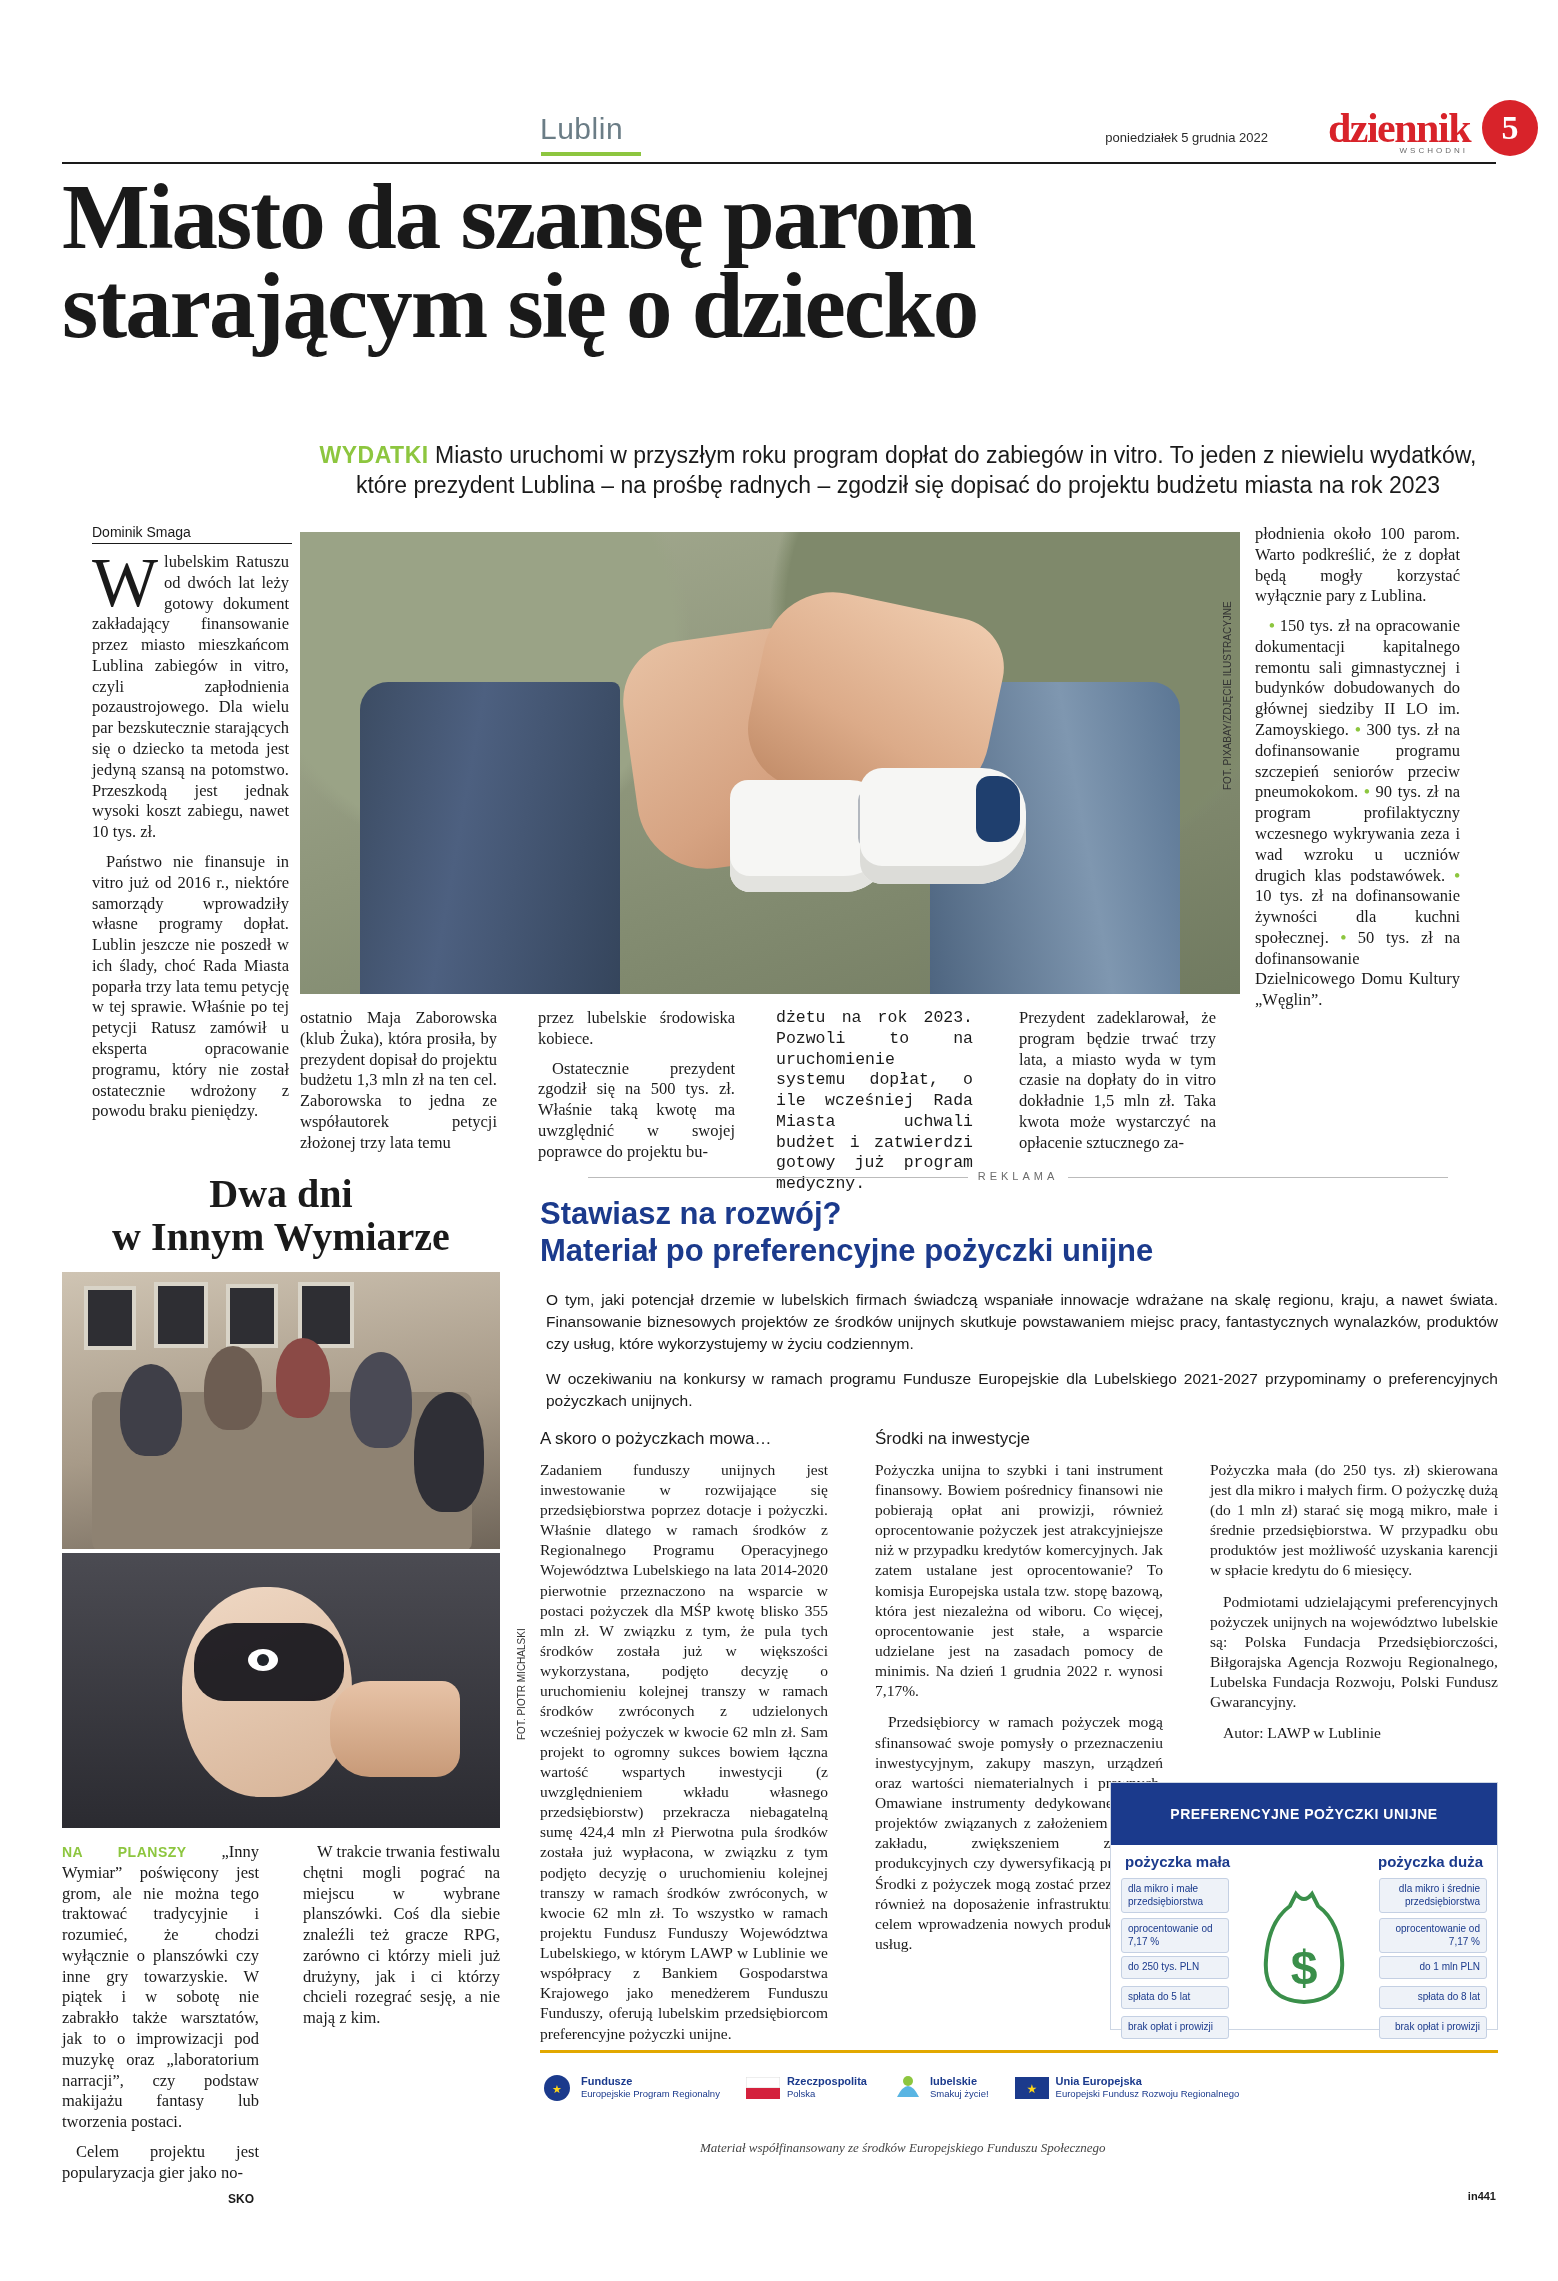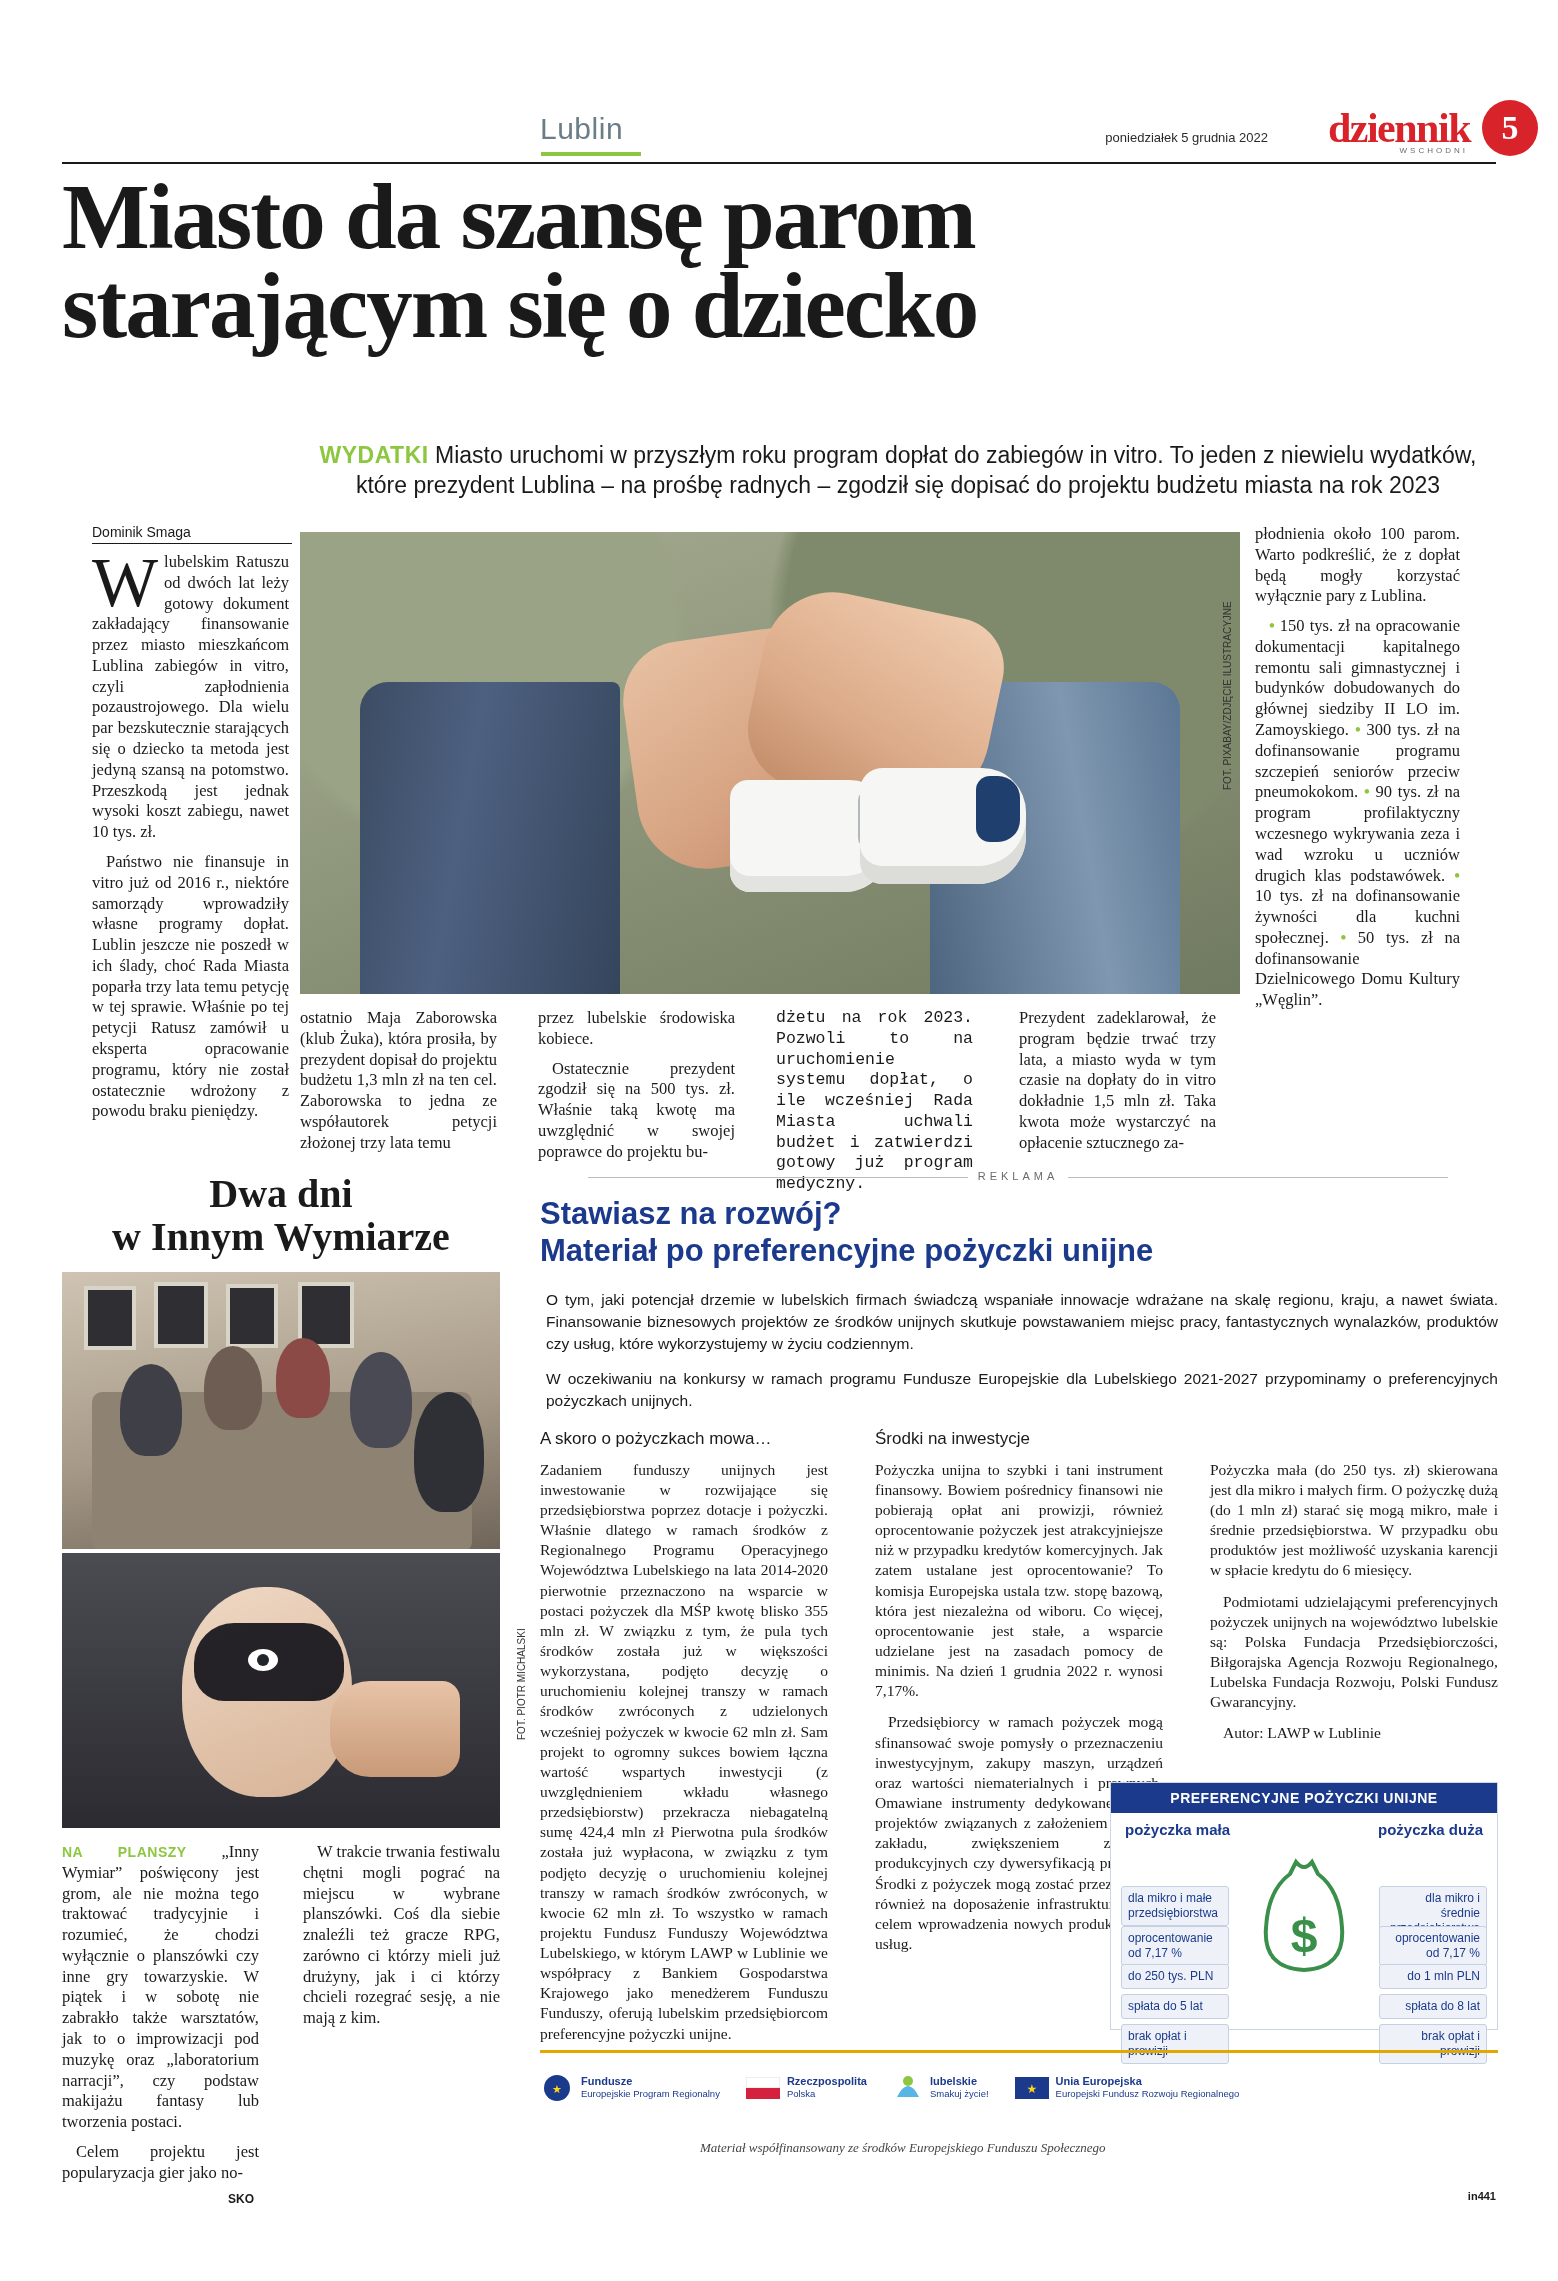--- a/index.html
+++ b/index.html
@@ -196,34 +196,34 @@
   .ad-author { font-family:"Liberation Serif", serif; }
 
   
   .ad-box {
     position:absolute; left:1110px; top:1782px; width:388px; height:248px;
     background:#ffffff; border:1px solid #cdd6e4;
   }
   .ad-box-h {
     background:#1b3a8c; color:#fff; text-align:center;
     font-family:"Liberation Sans", sans-serif; font-weight:bold;
-    font-size:14px; letter-spacing:0.5px; padding:7px 0;
+    font-size:14px; letter-spacing:0.5px; padding:23px 0;
   }
   .ad-box-sub {
     display:flex; font-family:"Liberation Sans", sans-serif;
     font-weight:bold; font-size:15px; color:#1b3a8c; padding:8px 14px 4px;
   }
   .ad-box-sub span { flex:1; }
   .ad-box-sub span.r { text-align:right; }
   .ad-box-body { position:relative; height:178px; }
   .chip {
     position:absolute; font-family:"Liberation Sans", sans-serif;
-    font-size:12px; color:#1b3a8c; background:#eef2f8;
+    font-size:10px; color:#1b3a8c; background:#eef2f8;
     border:1px solid #c4d0e3; border-radius:3px; padding:4px 6px;
-    width:108px; line-height:1.25;margin-top:40px;
+    width:108px; line-height:1.25;
   }
   .chip.r { text-align:right; }
   .coin {
     position:absolute; left:50%; top:14px; transform:translateX(-50%);
   }
   .ad-flags {
     position:absolute; left:540px; top:2050px; width:958px; height:62px;
     display:flex; align-items:center; gap:26px;
     border-top:3px solid #e2a800; padding-top:10px;
   }

